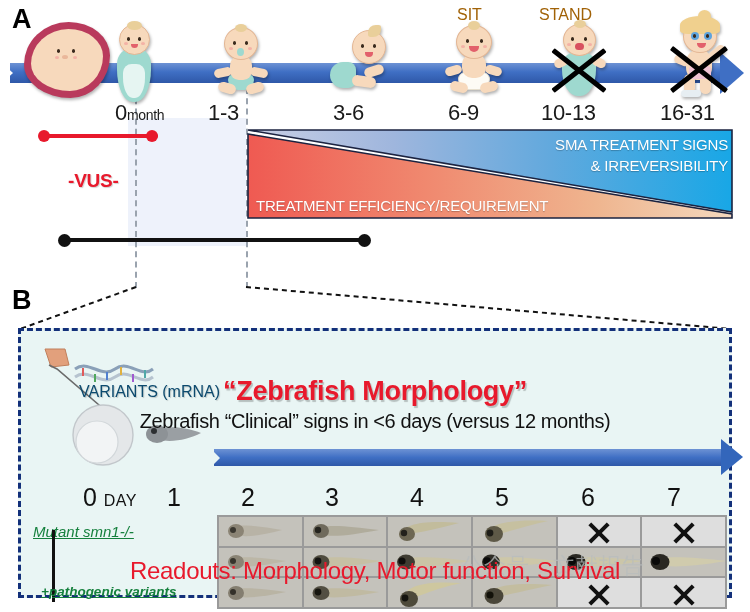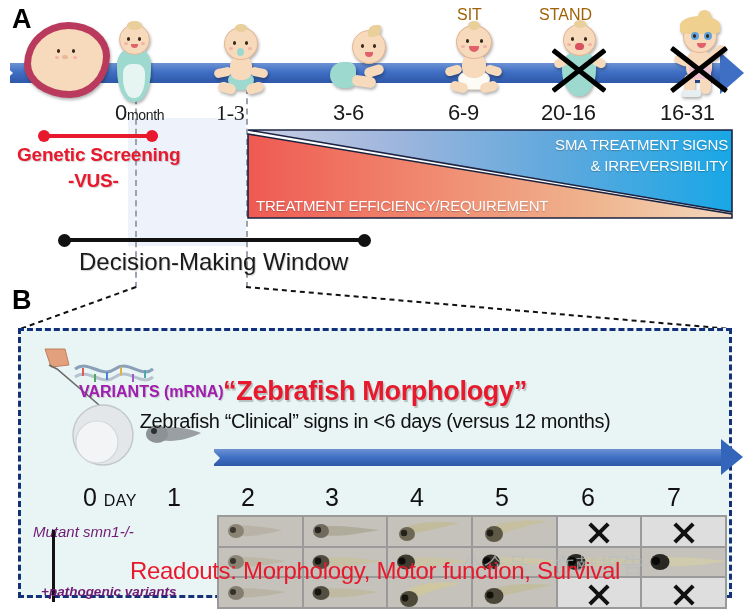--- a/index.html
+++ b/index.html
@@ -71,41 +71,41 @@
   #lbl-treat{left:10px;bottom:6px;font-size:15px;letter-spacing:-.2px;}
   #lbl-sma1{right:8px;top:8px;font-size:15px;letter-spacing:-.2px;}
   #lbl-sma2{right:8px;top:29px;font-size:15px;letter-spacing:-.2px;}
 
   
   #panelB{position:absolute;left:0;top:285px;width:750px;height:327px;}
   .bbox{position:absolute;left:18px;top:43px;width:714px;height:270px;
         background:#e9f5f4;border:3px dashed #13307a;box-sizing:border-box;}
   .connector{position:absolute;left:0;top:0;}
 
-  .variants-text{position:absolute;left:58px;top:52px;color:#a21caf;font-weight:bold;
+  .variants-text{position:absolute;left:58px;top:52px;color:#0c4a6e;font-weight:normal;
                  font-size:16px;white-space:nowrap;text-shadow:1px 1px 1px rgba(0,0,0,.18);}
   .zd-title{position:absolute;left:0;right:0;top:45px;text-align:center;color:#e8192c;
             font-weight:bold;font-size:27px;letter-spacing:-.3px;
             text-shadow:1.5px 1.5px 1px rgba(0,0,0,.22);}
   .zd-sub{position:absolute;left:0;right:0;top:79px;text-align:center;color:#111;
           font-size:20px;letter-spacing:-.4px;}
 
   .b-arrow{position:absolute;left:193px;top:118px;width:512px;height:17px;
            background:linear-gradient(180deg,#6d92d4 0%,#3f6fc4 50%,#2f58a8 100%);}
   .b-arrow-head{position:absolute;left:700px;top:108px;width:0;height:0;
                 border-top:18px solid transparent;border-bottom:18px solid transparent;
                 border-left:22px solid #3366bb;}
   .b-arrow-tail{position:absolute;left:190px;top:118px;width:0;height:0;
                 border-top:9px solid transparent;border-bottom:9px solid transparent;
                 border-left:9px solid #e9f5f4;z-index:4;}
 
   .day-num{position:absolute;top:152px;font-size:25px;color:#111;white-space:nowrap;}
   .day-num .dword{font-size:16px;letter-spacing:.4px;}
 
-  .row-label{position:absolute;font-style:italic;font-size:15px;color:#701a75;white-space:nowrap;}
+  .row-label{position:absolute;font-style:italic;font-size:15px;color:#15803d;white-space:nowrap;text-decoration:underline;}
   .row-label.small{font-size:13.5px;font-weight:bold;}
   .brace{position:absolute;left:31px;top:199px;width:3px;height:72px;background:#111;}
 
   
   .grid{position:absolute;left:196px;top:184px;width:510px;height:94px;
         display:grid;grid-template-columns:repeat(6,1fr);grid-template-rows:repeat(3,1fr);
         border:1px solid #9a9a9a;box-sizing:border-box;}
   .cell{position:relative;border:1px solid #9a9a9a;box-sizing:border-box;overflow:hidden;
         background:#c4c2bb;}
   .cell.dead{background:#dedede;}
@@ -242,36 +242,34 @@
       <div class="mouth" style="left:25px;top:27px;width:9px;height:5px;"></div>
     </div>
     <div class="xmark" style="left:664px;top:40px;width:70px;height:54px;">
       <i></i>
         <i></i>
     </div>
 
     <div class="tl-label" style="left:115px;">
       <span>0</span><span class="sub">month</span>
     </div>
-    <div class="tl-label" style="left:216px;font-family:Liberation Serif, serif;">1-3</div>
+    <div class="tl-label" style="left:208px;">1-3</div>
     <div class="tl-label" style="left:333px;">3-6</div>
     <div class="tl-label" style="left:448px;">6-9</div>
-    <div class="tl-label" style="left:541px;">20-16</div>
+    <div class="tl-label" style="left:541px;">10-13</div>
     <div class="tl-label" style="left:660px;">16-31</div>
 
     <div class="redline" style="left:44px;top:134px;width:114px;"></div>
     <div class="reddot" style="left:38px;top:130px;"></div>
     <div class="reddot" style="left:146px;top:130px;"></div>
-    <div class="gs-text" style="left:17px;top:144px;">Genetic Screening</div>
     <div class="gs-text" style="left:68px;top:170px;">-VUS-</div>
 
     <div class="blkline" style="left:64px;top:238px;width:303px;"></div>
     <div class="blkdot" style="left:58px;top:234px;"></div>
     <div class="blkdot" style="left:358px;top:234px;"></div>
-    <div class="dmw-text" style="left:79px;top:248px;">Decision-Making Window</div>
 
     <div class="tri-wrap">
       <svg class="tri-svg" width="490" height="92" viewBox="0 0 490 92">
         <defs>
           <linearGradient id="gTreat" x1="0" y1="0" x2="1" y2="0">
             <stop offset="0%" stop-color="#ef5a52"></stop>
             <stop offset="38%" stop-color="#f08a70"></stop>
             <stop offset="72%" stop-color="#efb58f"></stop>
             <stop offset="100%" stop-color="#f3d7bd"></stop>
           </linearGradient>

